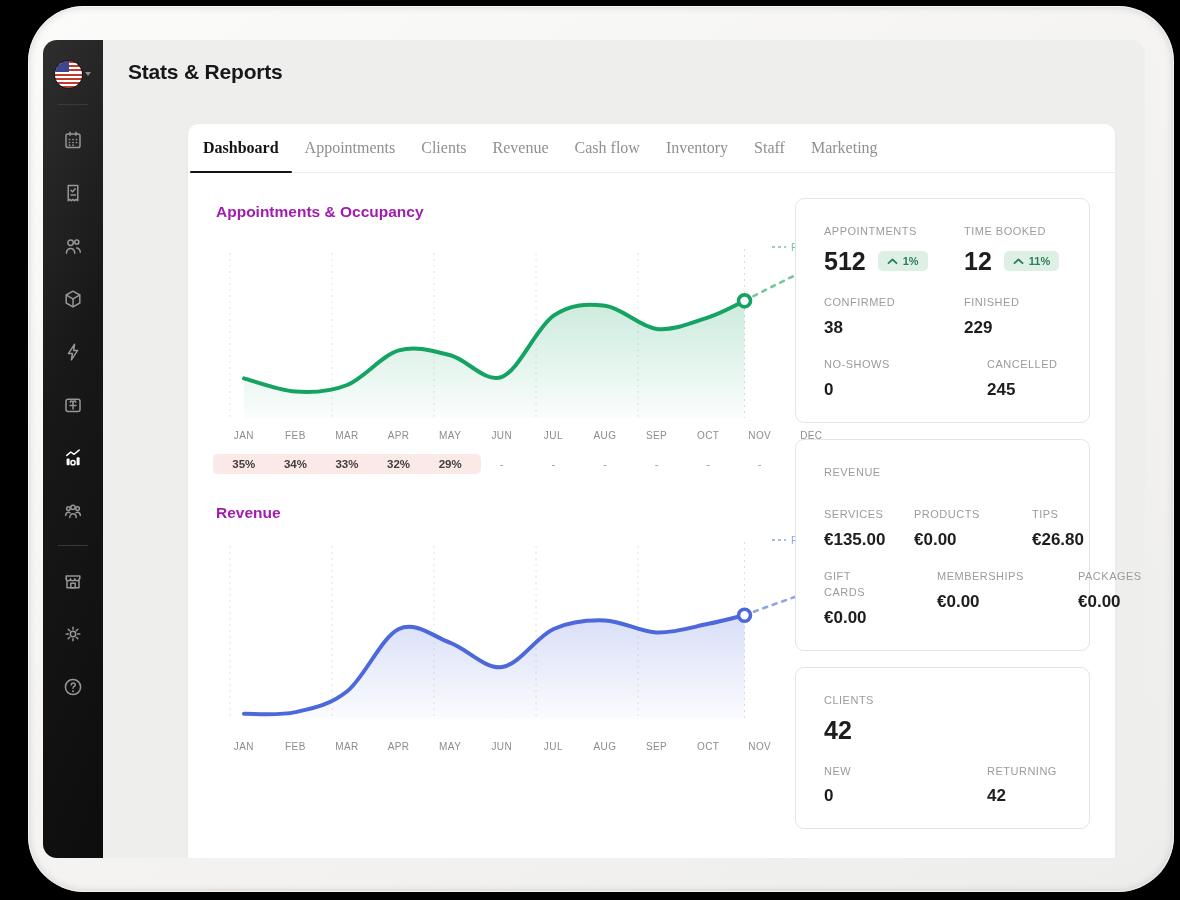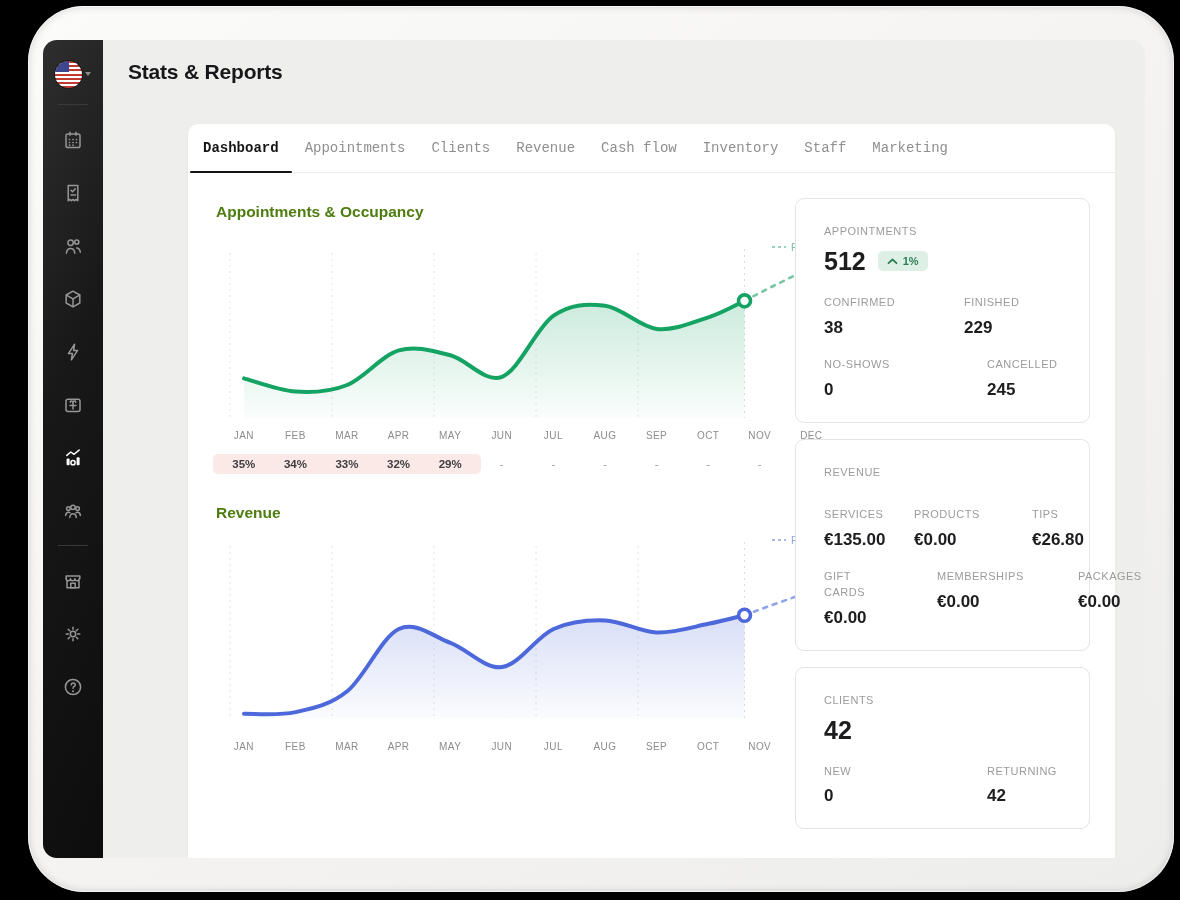--- a/index.html
+++ b/index.html
@@ -23,26 +23,26 @@
   .nav-btn{width:60px;height:53px;display:flex;align-items:center;justify-content:center;
            background:none;border:none;color:#969696;cursor:pointer;padding:0;}
   .nav-btn.active{color:#ffffff;}
   .nav-ic{display:flex;}
   
   .main{flex:1;position:relative;}
   .page-title{margin:20px 0 0 25px;font-size:21px;font-weight:700;color:#17171a;letter-spacing:-0.2px;}
   .panel{position:absolute;left:85px;top:84px;right:30px;bottom:-10px;background:#fff;
          border-radius:10px 10px 0 0;box-shadow:0 1px 3px rgba(0,0,0,.04);}
   .tabbar{display:flex;align-items:center;height:48px;border-bottom:1px solid #ececec;padding:0 2px;}
-  .tab{height:100%;display:flex;align-items:center;padding:4px 13px;font-size:14px;color:#8f8f8f;
-       background:none;border:none;cursor:pointer;position:relative;font-family:Liberation Mono, monospace;}
+  .tab{height:100%;display:flex;align-items:center;padding:4px 13px;font-size:16px;color:#8f8f8f;
+       background:none;border:none;cursor:pointer;position:relative;font-family:Liberation Serif, serif;}
   .tab.active{color:#141414;font-weight:700;}
   .tab.active::after{content:'';position:absolute;left:0;right:0;bottom:-1px;height:2.5px;background:#141414;border-radius:2px;}
   .charts-col{margin-left:28px;width:624px;}
-  .chart-title{margin:30px 0 12px;font-size:15.5px;font-weight:700;color:#4d7c0f;}
+  .chart-title{margin:30px 0 12px;font-size:15.5px;font-weight:700;color:#a21caf;}
   svg.chart{display:block;overflow:visible;}
   .months{display:grid;grid-template-columns:repeat(12,51.6px);margin-left:2px;margin-top:7px;}
   .months span{text-align:center;font-size:10px;color:#8c8c8c;letter-spacing:.4px;}
   .badges{display:grid;grid-template-columns:repeat(12,51.6px);margin-left:2px;margin-top:13px;}
   .badge{justify-self:center;min-width:38px;text-align:center;font-size:11.5px;font-weight:600;
          color:#3e3e40;background:#fbe9e8;border-radius:5px;padding:4px 12px;}
   .badge.empty{background:none;color:#9a9a9a;font-weight:400;}
   
   .cards-col{position:absolute;right:25px;top:74px;width:295px;display:flex;flex-direction:column;gap:16px;}
   .card{background:#fff;border:1px solid #e4e4e4;border-radius:9px;padding:25px 28px 22px;box-sizing:border-box;}
@@ -285,20 +285,29 @@
               <div class="row cols-2">
                 <div class="stat">
                   <div class="label">APPOINTMENTS</div>
                   <div class="value big">512<span class="trend">
                       <svg width="11" height="7" viewBox="0 0 11 7" fill="none" stroke="#2c7e56" stroke-width="1.8" stroke-linecap="round" stroke-linejoin="round">
                         <path d="M1.5 5.2L5.5 1.5l4 3.7"></path>
                       </svg>
                       <span>1%</span>
                     </span></div>
                 </div>
+                <div class="stat">
+                  <div class="label">TIME BOOKED</div>
+                  <div class="value big">12<span class="trend">
+                      <svg width="11" height="7" viewBox="0 0 11 7" fill="none" stroke="#2c7e56" stroke-width="1.8" stroke-linecap="round" stroke-linejoin="round">
+                        <path d="M1.5 5.2L5.5 1.5l4 3.7"></path>
+                      </svg>
+                      <span>11%</span>
+                    </span></div>
+                </div>
               </div>
               <div class="row cols-2">
                 <div class="stat">
                   <div class="label">CONFIRMED</div>
                   <div class="value">38</div>
                 </div>
                 <div class="stat">
                   <div class="label">FINISHED</div>
                   <div class="value">229</div>
                 </div>

